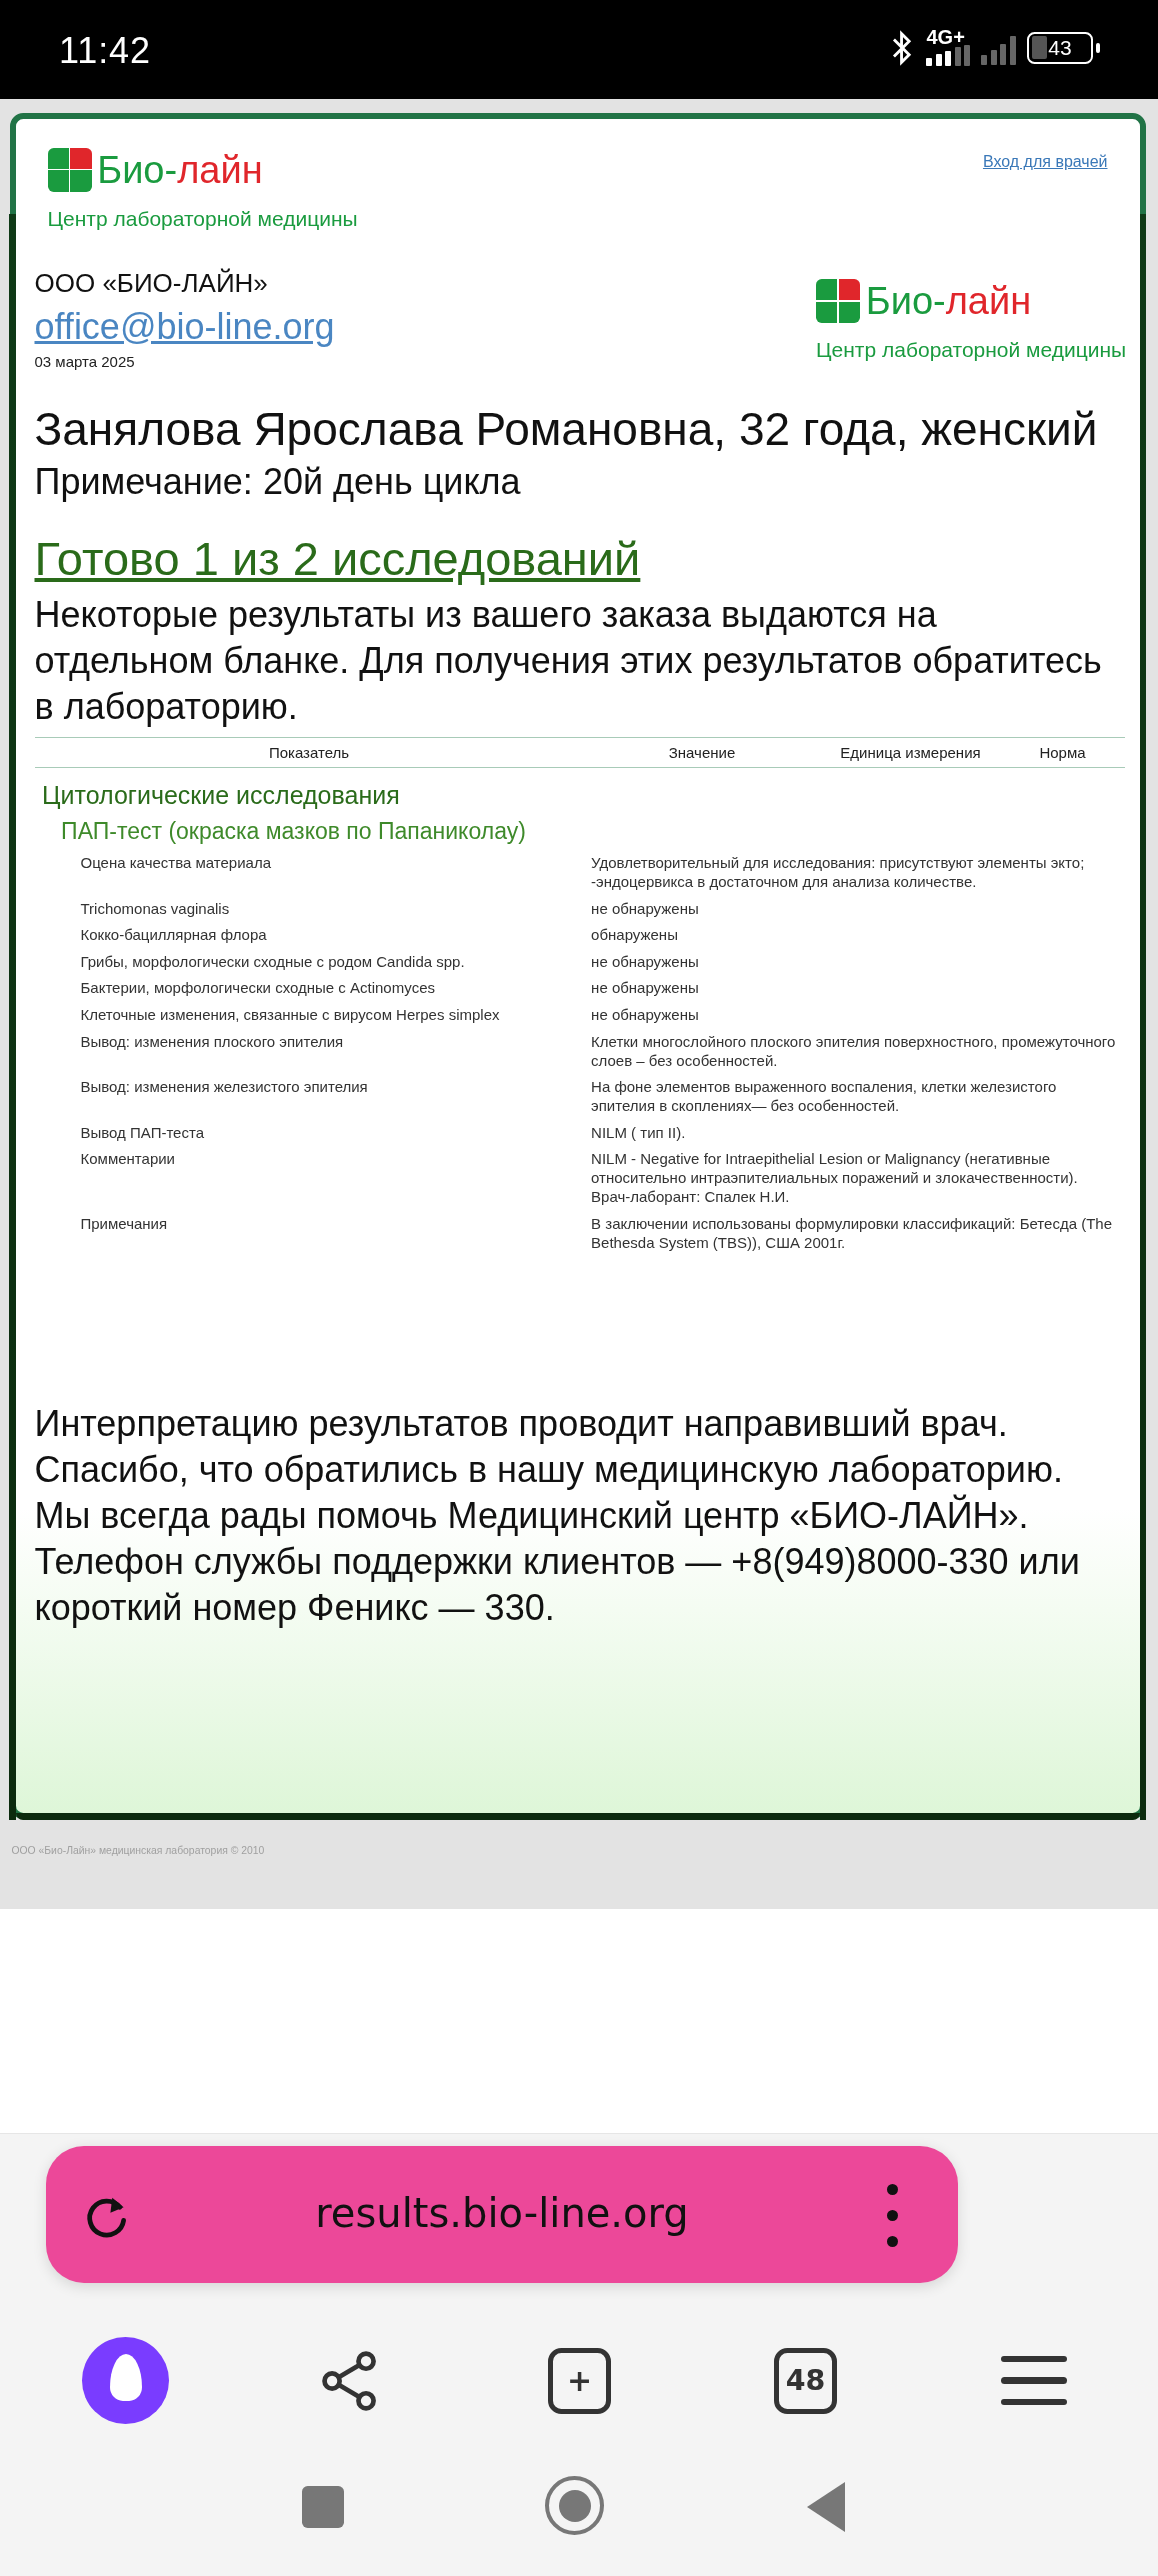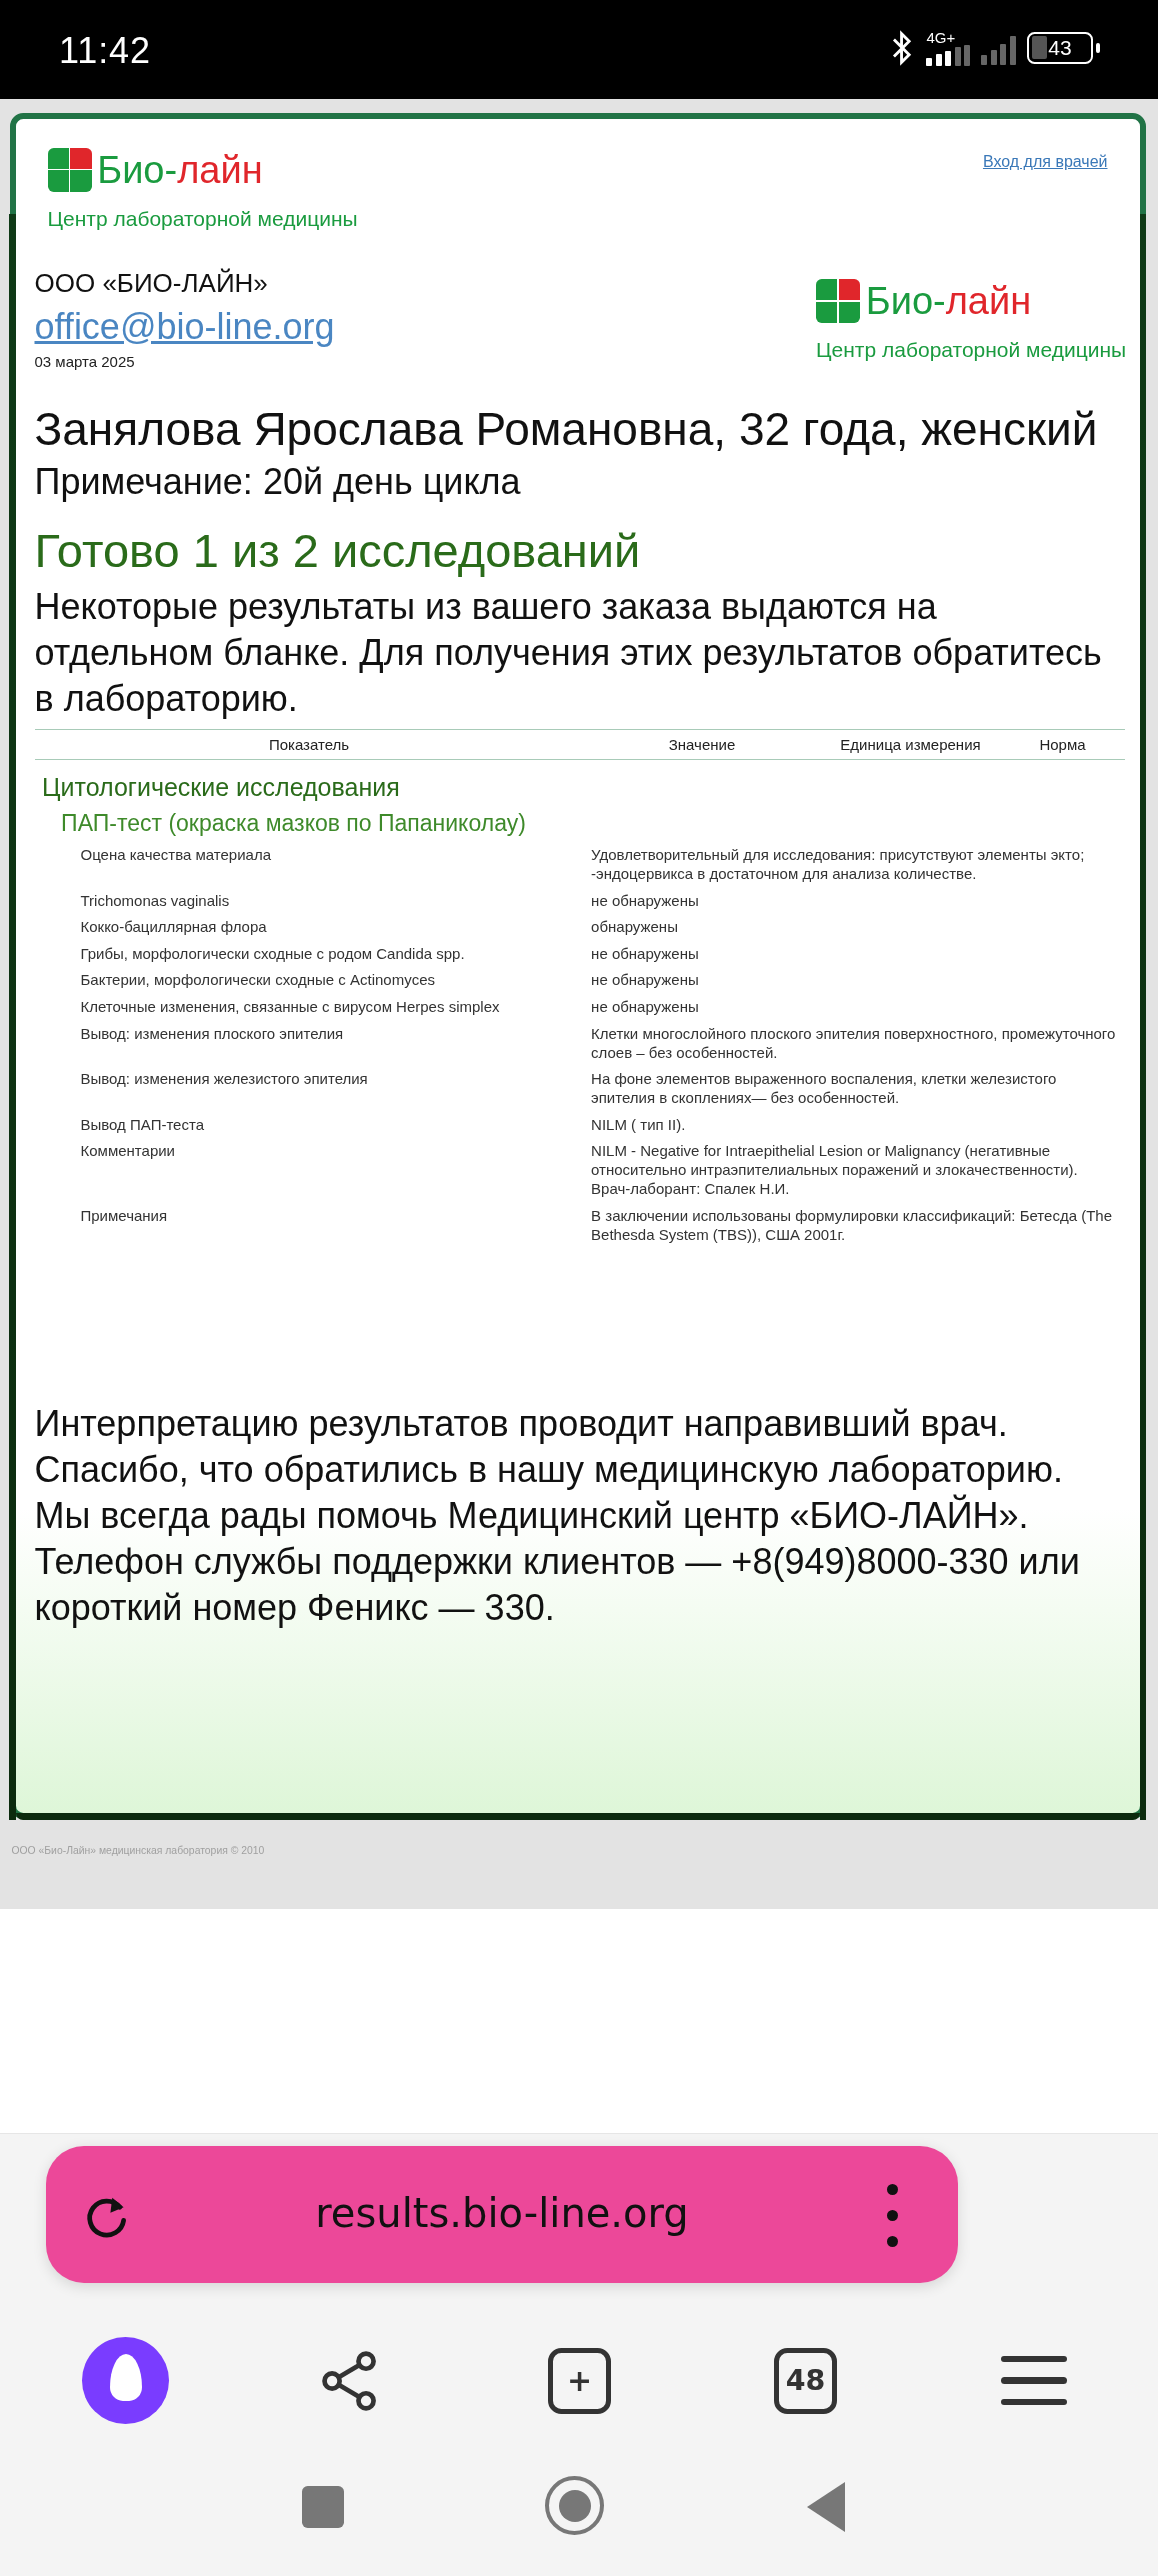--- a/index.html
+++ b/index.html
@@ -4,21 +4,21 @@
 <style>
   * { box-sizing: border-box; margin: 0; padding: 0; }
   html, body { width: 1159px; height: 2576px; overflow: hidden; background: #ffffff; font-family: "Liberation Sans", sans-serif; }
 
   .statusbar { position: absolute; left: 0; top: 0; width: 1159px; height: 99px; background: #000; color: #fff; }
   .statusbar .time { position: absolute; left: 59px; top: 30px; font-size: 36px; letter-spacing: 0.9px; font-family: "Liberation Sans", sans-serif; }
   .statusbar .icons { position: absolute; right: 66px; top: 28.5px; display: flex; align-items: center; gap: 11.4px; }
   .sig { display: flex; align-items: flex-end; gap: 3.8px; height: 34px; }
   .sig span { width: 5.7px; background: #fff; border-radius: 0.9px; }
   .sig span.dim { background: #666; }
-  .net { font-size: 15px; font-weight: normal; line-height: 15px; }
+  .net { font-size: 20px; font-weight: bold; line-height: 15px; }
   .battery { width: 66px; height: 32px; border: 2.8px solid #fff; border-radius: 7.6px; position: relative; display: flex; align-items: center; justify-content: center; font-size: 21px; }
   .battery::after { content: ""; position: absolute; right: -8.5px; top: 9.5px; width: 3.8px; height: 9.5px; background: #fff; border-radius: 1.9px; }
   .battery .fill { position: absolute; left: 2.8px; top: 2.8px; bottom: 2.8px; width: 15px; background: #555; border-radius: 1.9px; }
   .battery .num { position: relative; }
 
   .page { position: absolute; left: 0; top: 99px; width: 1159px; height: 2033px; background: #e3e3e3; }
   .page-white { position: absolute; left: 0; top: 1810px; width: 1159px; height: 313px; background: #ffffff; }
   .frame { position: absolute; left: 9.5px; top: 14px; width: 1136px; height: 1706px; border: 6.6px solid #217346; border-radius: 13.3px; background: linear-gradient(to bottom, #ffffff 0%, #ffffff 82%, #def6d8 100%); }
   .frame .frame-shade { position: absolute; left: -6.6px; top: 95px; bottom: -6.6px; width: 6.6px; background: linear-gradient(to bottom, #0f3a17, #0c2a0e); }
   .frame .frame-shade.r { left: auto; right: -6.6px; }
@@ -35,21 +35,21 @@
 
   .doctor-link { position: absolute; right: 32px; top: 34px; font-size: 16px; color: #3a78b8; text-decoration: underline; }
 
   .content { position: absolute; left: 26.6px; top: 142px; width: 1090px; color: #111; }
   .company { font-size: 26px; font-weight: 300; line-height: 44px; }
   .email { font-size: 36px; color: #4a86c2; text-decoration: underline; line-height: 44px; }
   .order { font-size: 51px; color: #2a6b1a; line-height: 63px; margin-top: 1.9px; }
   .date { font-size: 15px; color: #222; margin-top: 3.8px; }
   .patient { font-size: 46px; line-height: 55px; margin-top: 32px; }
   .note { font-size: 36px; line-height: 49px; }
-  .ready { font-size: 47px; color: #2a6b1a; line-height: 59px; margin-top: 15px; }
+  .ready { font-size: 47px; color: #2a6b1a; line-height: 59px; margin-top: 23px; text-decoration: underline; }
   .info { font-size: 36px; line-height: 46px; margin-top: 3.8px; }
 
   .results { width: 100%; border-collapse: collapse; margin-top: 7.6px; font-size: 14.2px; }
   .results thead th { text-align: center; font-weight: normal; color: #222; padding: 5.7px 7.6px; border-top: 1.9px solid #a8cbb8; border-bottom: 1.9px solid #a8cbb8; font-size: 15px; vertical-align: middle; }
   .results td { padding: 3.8px 7.6px; vertical-align: top; color: #333; font-size: 15px; line-height: 19px; }
   .cat { font-size: 25px !important; color: #2a6b1a !important; padding-top: 13.3px !important; line-height: 28.5px !important; }
   .sub { font-size: 23px !important; color: #3e8a2a !important; padding-left: 26.6px !important; line-height: 28.5px !important; }
   .pname { padding-left: 46px !important; }
 
   .closing { position: absolute; left: 26.6px; top: 1320px; width: 1092px; font-size: 36px; line-height: 46px; color: #111; }

